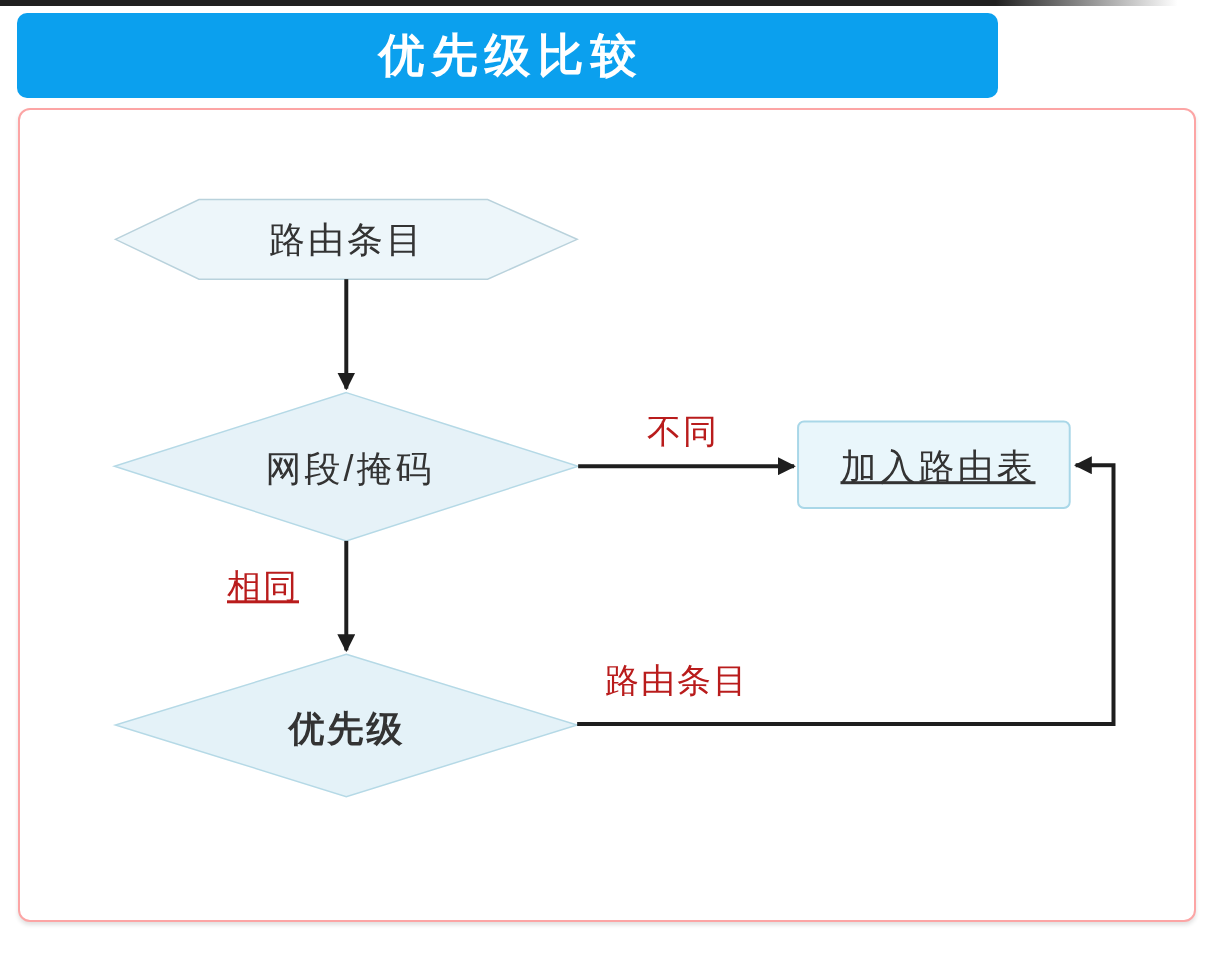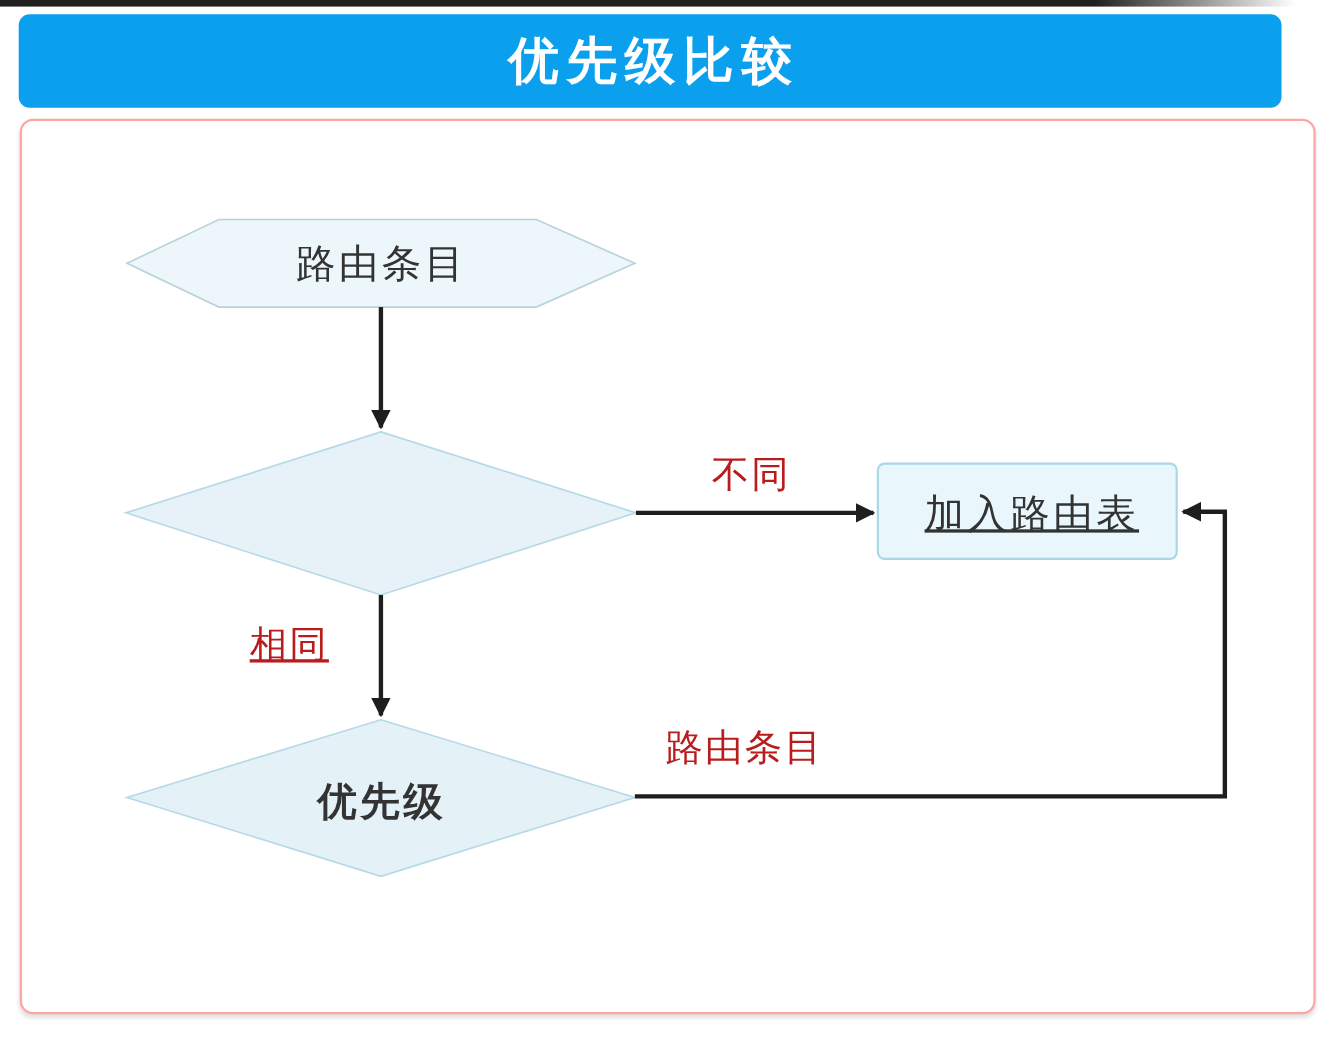--- a/index.html
+++ b/index.html
@@ -10,21 +10,21 @@
     position: relative;
     overflow: hidden;
   }
   .top-strip {
     position: absolute; left: 0; top: 0;
     width: 1214px; height: 6px;
     background: linear-gradient(to right, #202020 0%, #202020 82%, rgba(32,32,32,0) 97%);
   }
   .title-bar {
     position: absolute; left: 17px; top: 13px;
-    width: 1148px; height: 85px;
+    width: 981px; height: 85px;
     background: #0ba0ee;
     border-radius: 10px;
     display: flex; align-items: center; justify-content: center;
   }
   .title-bar .title-text {
     color: #ffffff;
     font-size: 46px;
     font-weight: bold;
     letter-spacing: 7px;
     font-family: "Liberation Serif", "DejaVu Serif", serif;
@@ -95,20 +95,21 @@
     <rect x="781" y="313" width="273" height="87" rx="6" fill="#e9f6fb" stroke="#a9d7e8" stroke-width="2"></rect>
 
     <line x1="327" y1="433" x2="327" y2="543" stroke="#1e1e1e" stroke-width="4" marker-end="url(#arrow)"></line>
 
     <polygon points="327,547 559,618 327,690 95,618" fill="#e4f2f8" stroke="#b5d9e6" stroke-width="1.5"></polygon>
 
     <polyline points="559,617 1098,617 1098,357 1060,357" fill="none" stroke="#1e1e1e" stroke-width="4" stroke-linejoin="miter" marker-end="url(#arrow)"></polyline>
   </svg>
 
   <div class="node-label lbl-route-entry">路由条目</div>
+  <div class="node-label lbl-network-mask">网段/掩码</div>
   <div class="node-label lbl-add-table">加入路由表</div>
   <div class="node-label lbl-priority">优先级</div>
 
   <div class="edge-label lbl-different">不同</div>
   <div class="edge-label lbl-same">相同</div>
   <div class="edge-label lbl-priority-high">路由条目</div>
 
 </div>
 
 </body></html>

